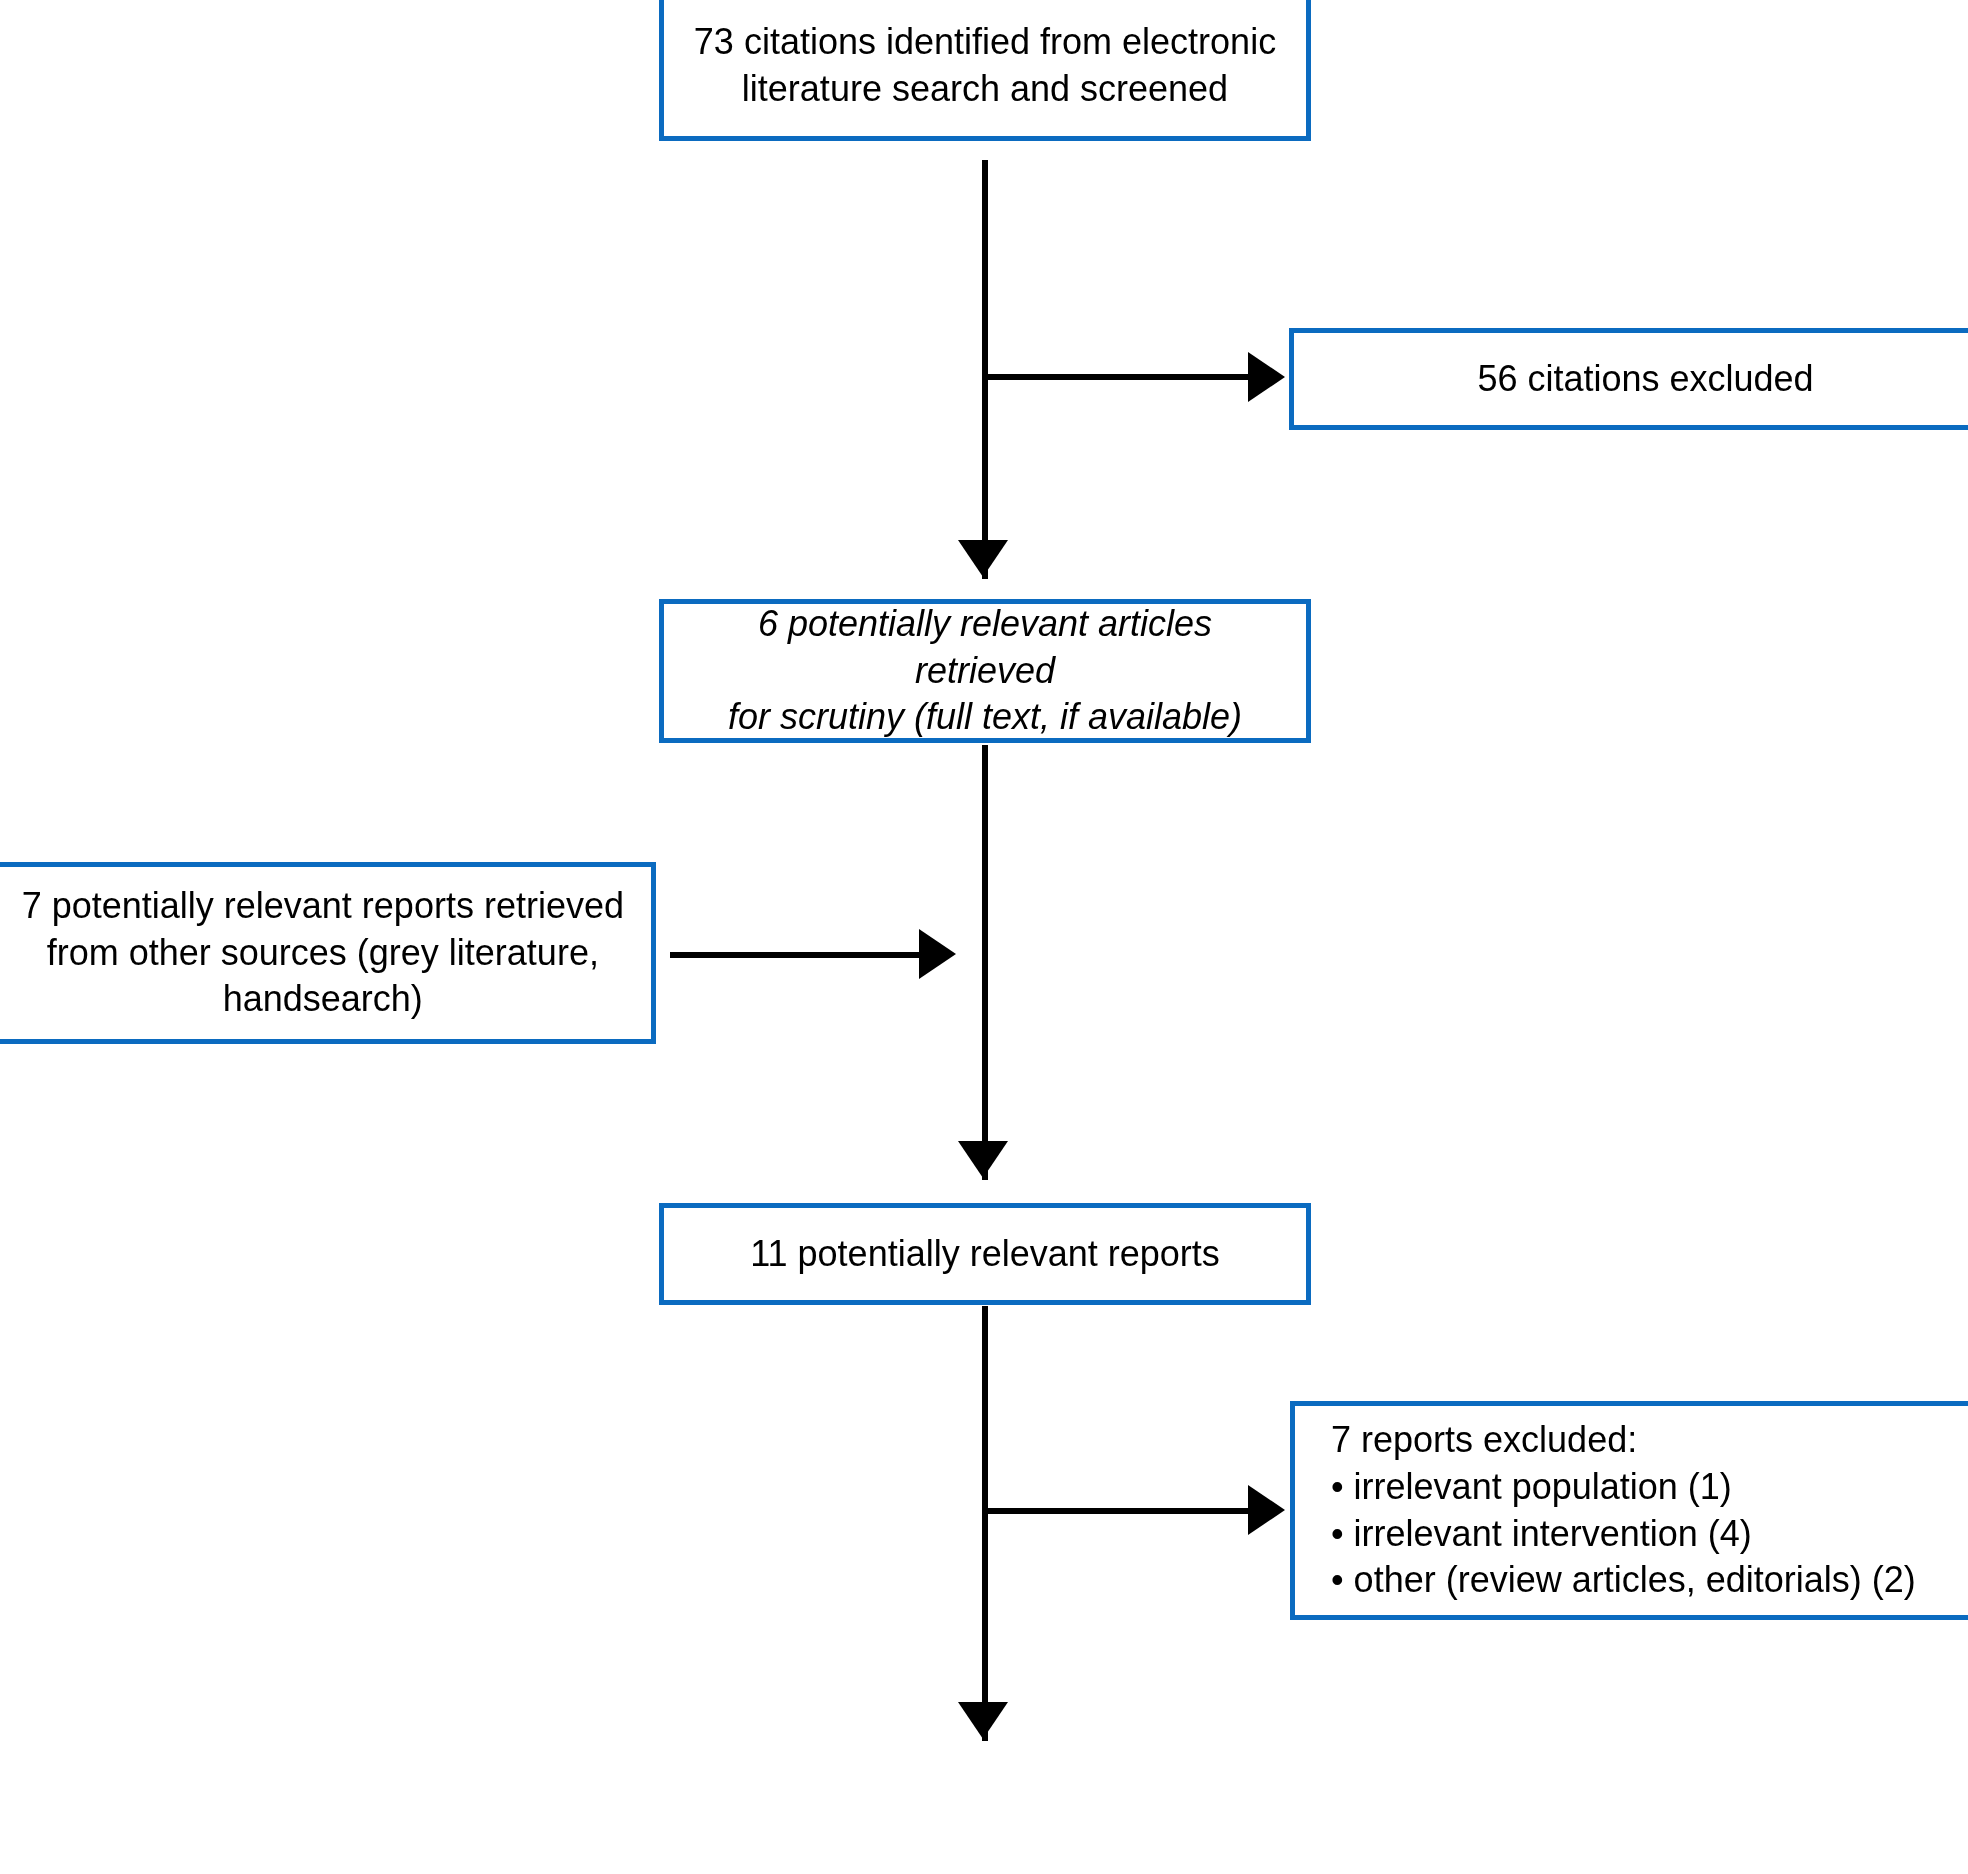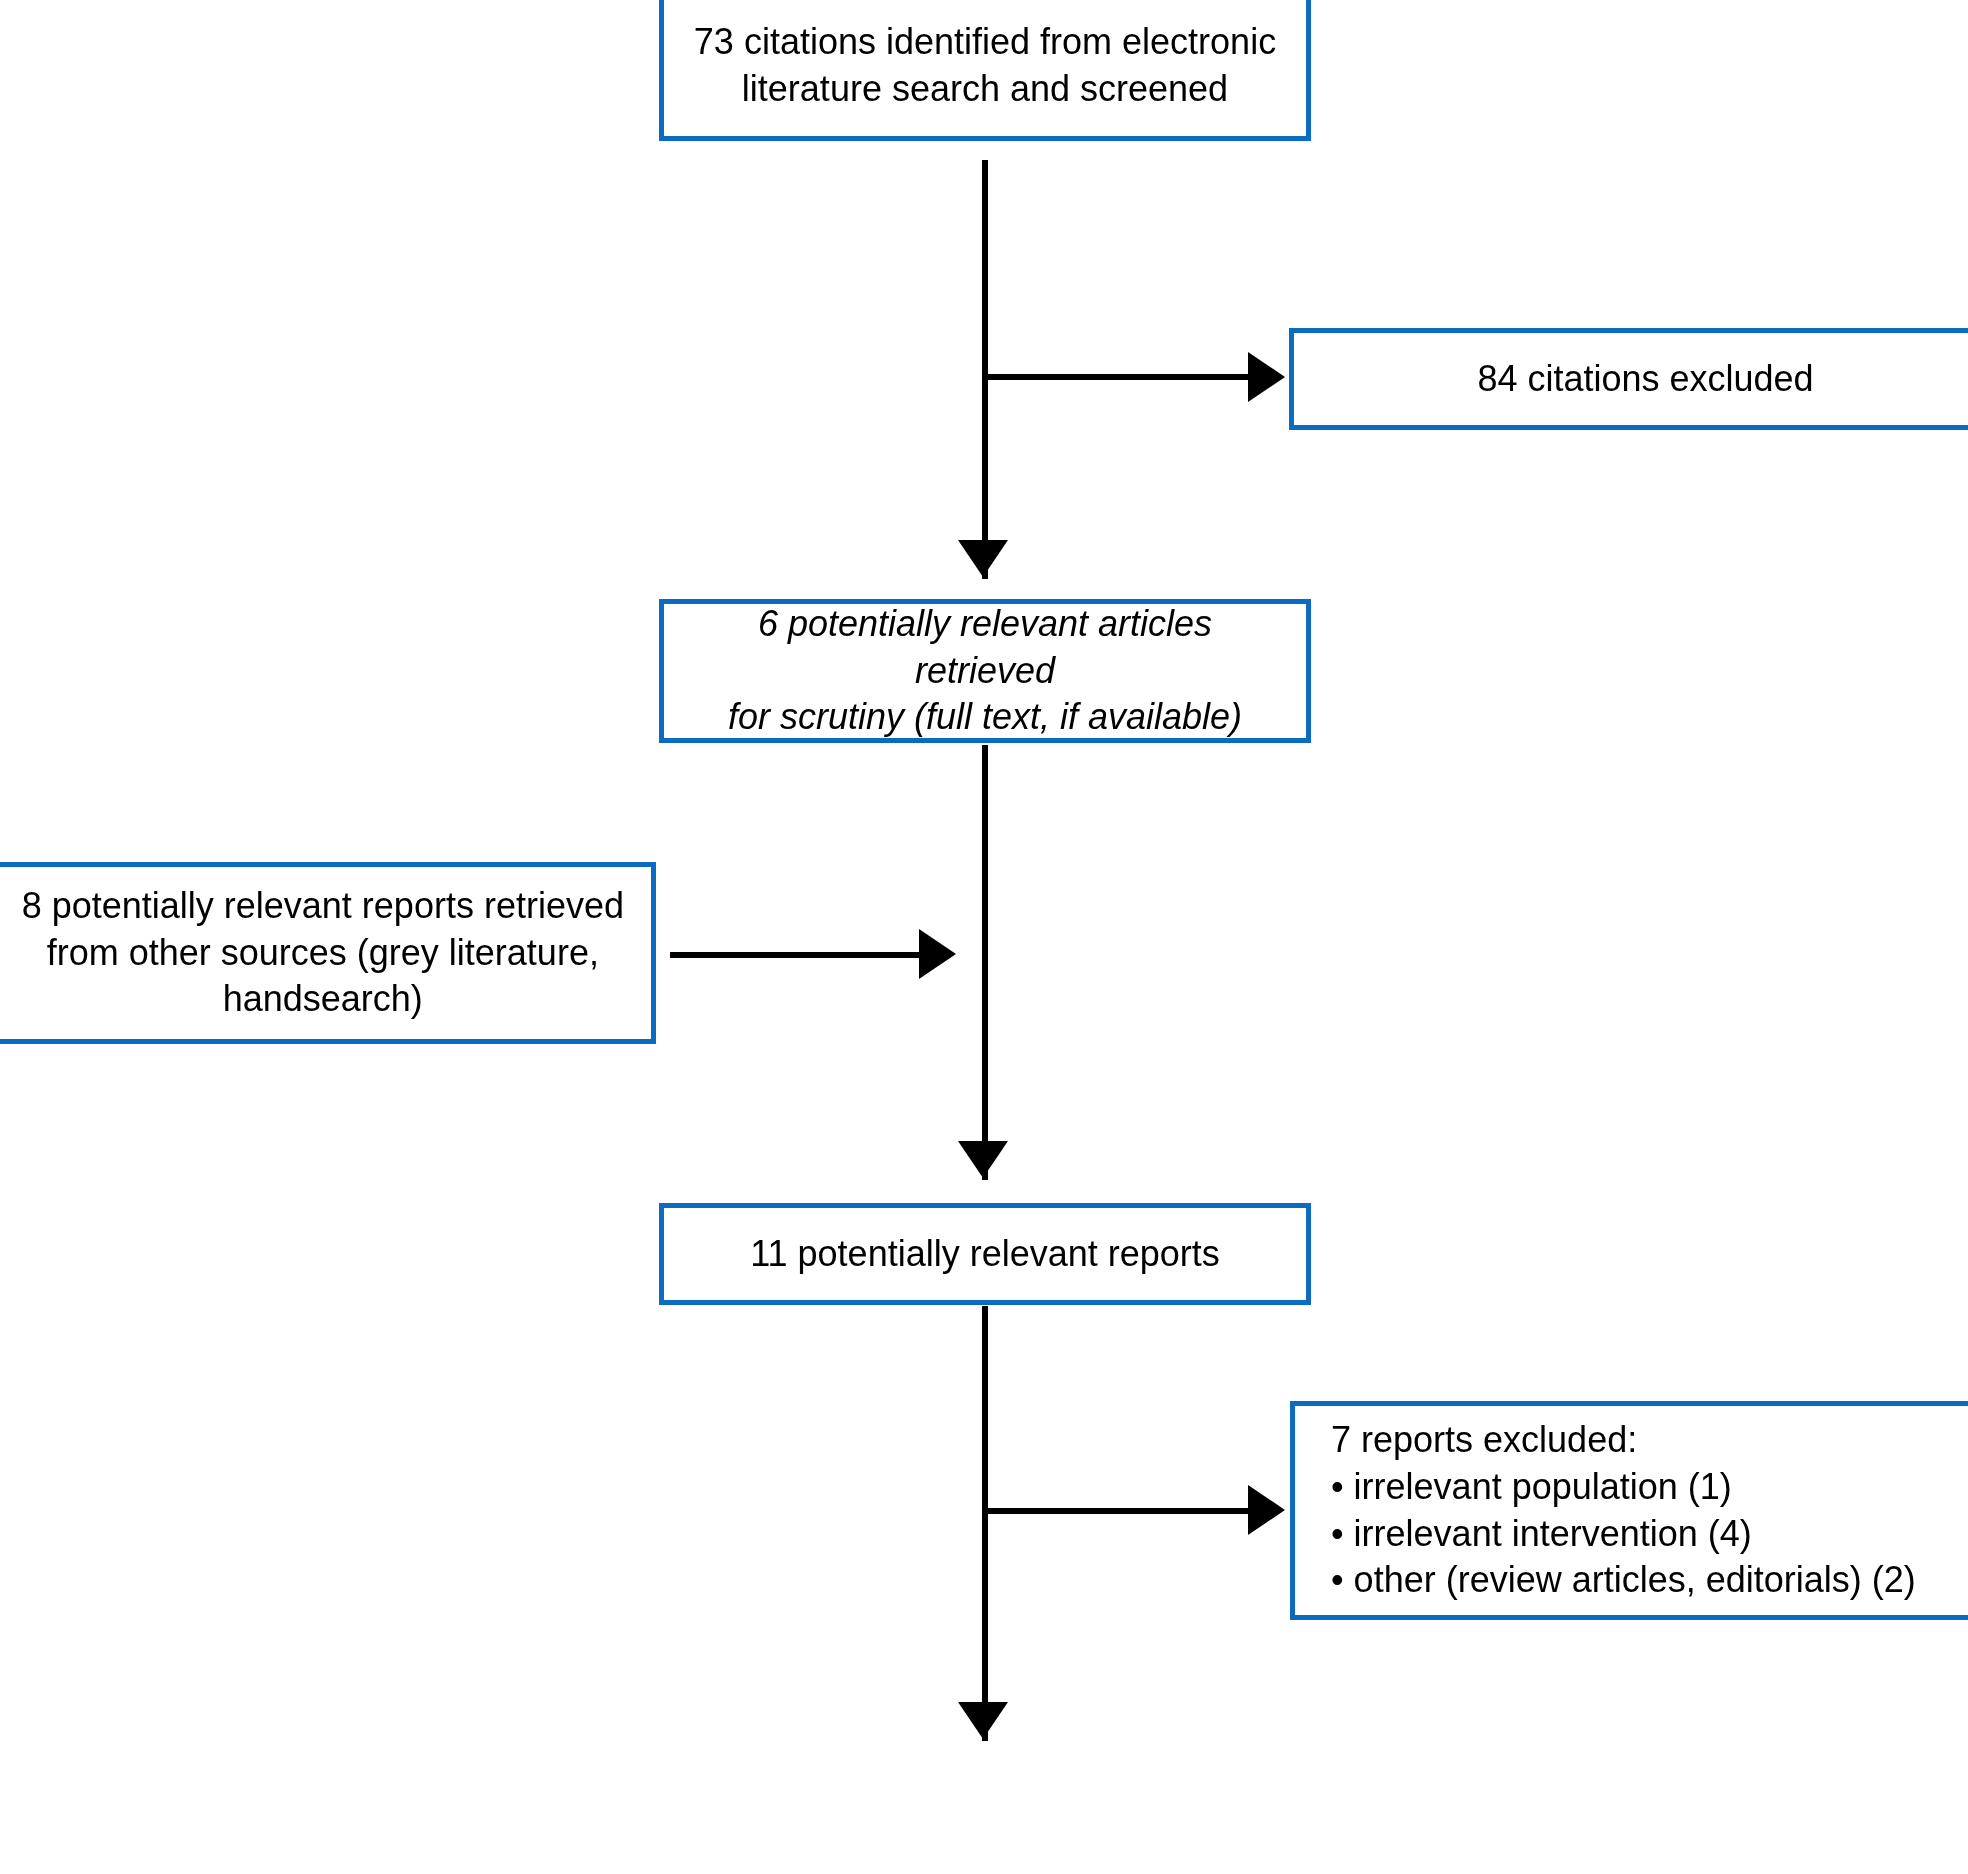--- a/index.html
+++ b/index.html
@@ -106,33 +106,33 @@
 literature search and screened</div>
   </div>
 
   <div class="v-line" id="spine-1"></div>
   <div class="arrow-down" id="arrowhead-1"></div>
 
   <div class="h-line" id="branch-excluded-line"></div>
   <div class="arrow-right" id="branch-excluded-arrow"></div>
 
   <div class="node-box" id="box-citations-excluded">
-    <div class="node-text">84 citations excluded</div>
+    <div class="node-text">56 citations excluded</div>
   </div>
 
   <div class="node-box" id="box-articles-retrieved">
     <div class="node-text">6 potentially relevant articles retrieved
 for scrutiny (full text, if available)</div>
   </div>
 
   <div class="v-line" id="spine-2"></div>
   <div class="arrow-down" id="arrowhead-2"></div>
 
   <div class="node-box" id="box-other-sources">
-    <div class="node-text">8 potentially relevant reports retrieved
+    <div class="node-text">7 potentially relevant reports retrieved
 from other sources (grey literature,
 handsearch)</div>
   </div>
 
   <div class="h-line" id="branch-other-line"></div>
   <div class="arrow-right" id="branch-other-arrow"></div>
 
   <div class="node-box" id="box-potentially-relevant">
     <div class="node-text">11 potentially relevant reports</div>
   </div>

